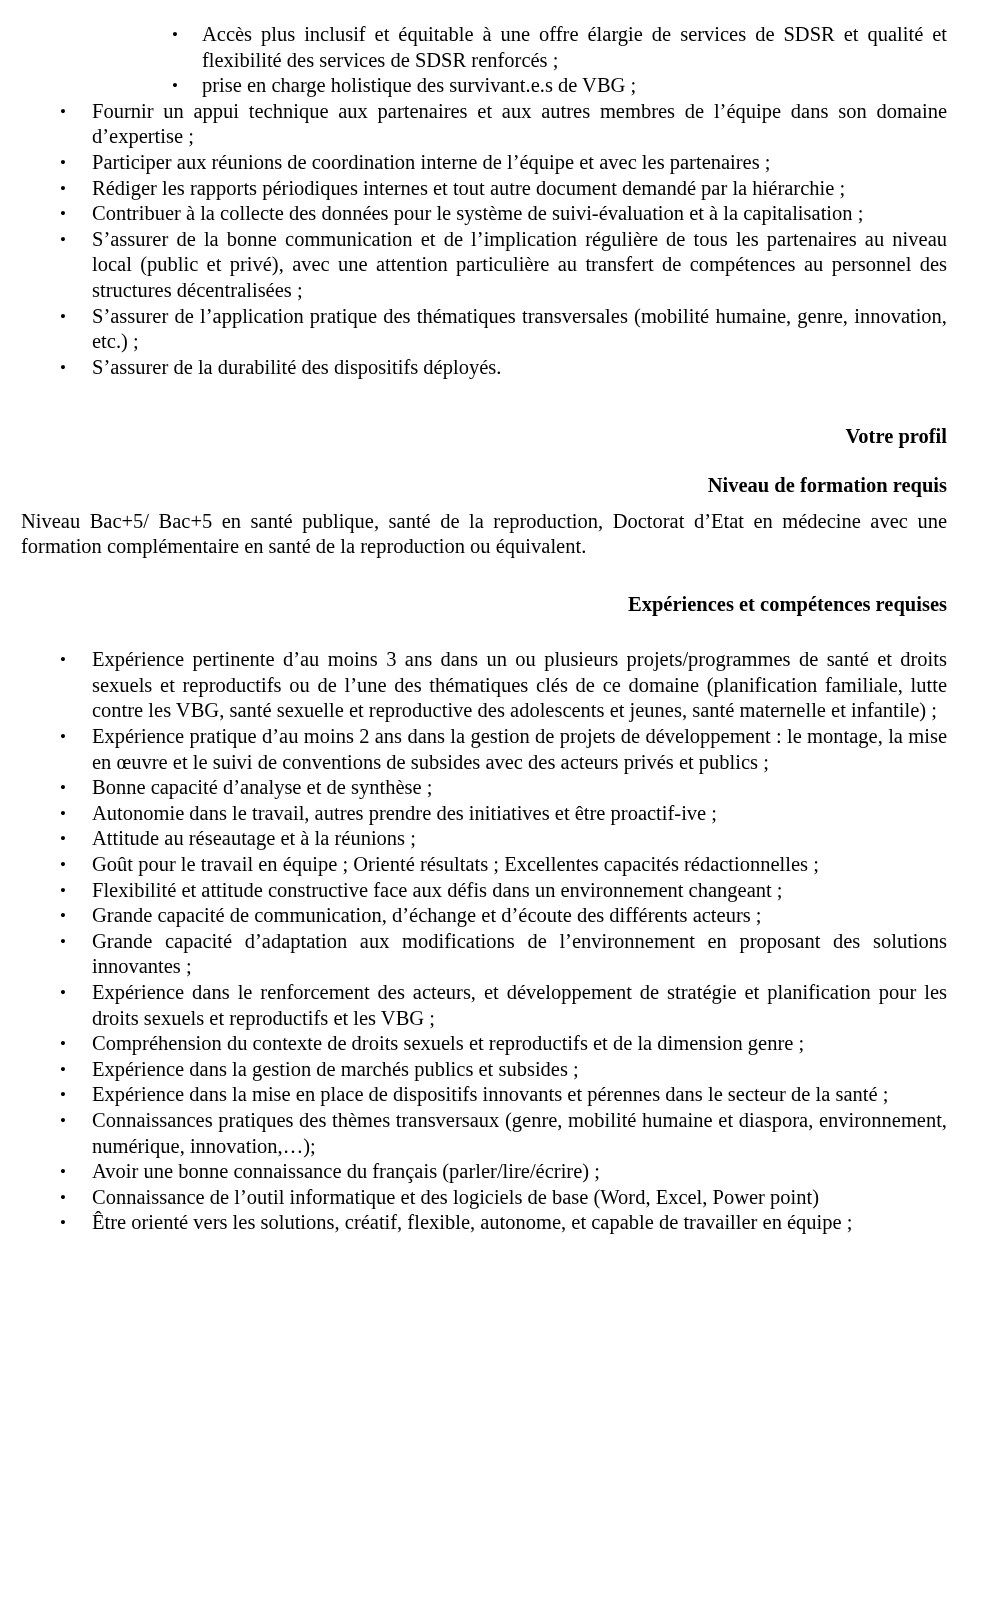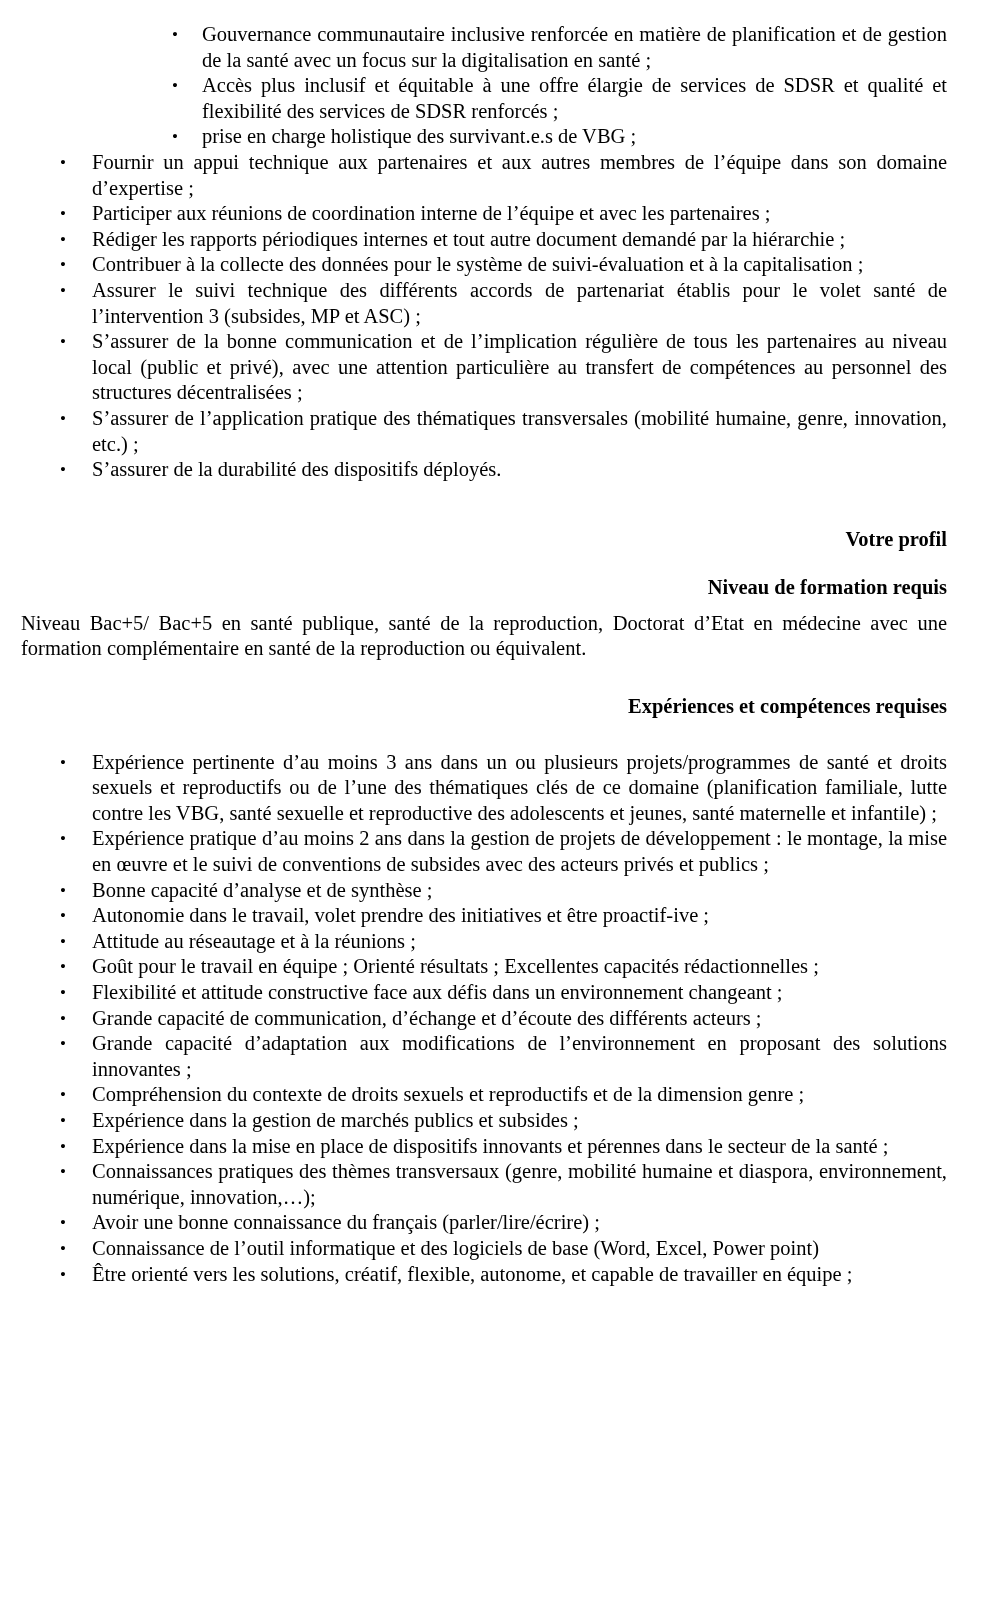--- a/index.html
+++ b/index.html
@@ -96,56 +96,55 @@
 
   .gap-before-exp-list { height: 30px; }
 </style>
 </head>
 <body>
 
 <div class="page">
   <div class="doc-body">
 
     <ul class="bullets level2">
-      <li>Gouvernance communautaire inclusive renforcée en matière de planification et de gestion de la santé avec un focus sur la digitalisation en santé ;</li>
       <li>Accès plus inclusif et équitable à une offre élargie de services de SDSR et qualité et flexibilité des services de SDSR renforcés ;</li>
       <li class="nojustify">prise en charge holistique des survivant.e.s de VBG ;</li>
     </ul>
 
     <ul class="bullets level1">
       <li>Fournir un appui technique aux partenaires et aux autres membres de l’équipe dans son domaine d’expertise ;</li>
       <li class="nojustify">Participer aux réunions de coordination interne de l’équipe et avec les partenaires ;</li>
       <li>Rédiger les rapports périodiques internes et tout autre document demandé par la hiérarchie ;</li>
       <li>Contribuer à la collecte des données pour le système de suivi-évaluation et à la capitalisation ;</li>
-      <li>Assurer le suivi technique des différents accords de partenariat établis pour le volet santé de l’intervention 3 (subsides, MP et ASC) ;</li>
       <li>S’assurer de la bonne communication et de l’implication régulière de tous les partenaires au niveau local (public et privé), avec une attention particulière au transfert de compétences au personnel des structures décentralisées ;</li>
       <li>S’assurer de l’application pratique des thématiques transversales (mobilité humaine, genre, innovation, etc.) ;</li>
       <li class="nojustify">S’assurer de la durabilité des dispositifs déployés.</li>
     </ul>
 
     <h2 class="heading h-votre-profil">Votre profil</h2>
 
     <h3 class="heading h-niveau">Niveau de formation requis</h3>
 
     <p class="para">Niveau Bac+5/ Bac+5 en santé publique, santé de la reproduction,  Doctorat d’Etat en médecine avec une formation complémentaire en santé de la reproduction ou équivalent.</p>
 
     <h3 class="heading h-experiences">Expériences et compétences requises</h3>
 
     <div class="gap-before-exp-list"></div>
 
     <ul class="bullets level1">
       <li>Expérience pertinente d’au moins 3 ans dans un ou plusieurs projets/programmes de santé et droits sexuels et reproductifs ou de l’une des thématiques clés de ce domaine (planification familiale, lutte contre les VBG, santé sexuelle et reproductive des adolescents et jeunes, santé maternelle et infantile) ;</li>
       <li>Expérience pratique d’au moins 2 ans dans la gestion de projets de développement : le montage, la mise en œuvre et le suivi de conventions de subsides avec des acteurs privés et publics ;</li>
       <li class="nojustify">Bonne capacité d’analyse et de synthèse ;</li>
-      <li class="nojustify">Autonomie dans le travail, volet prendre des initiatives et être proactif-ive ;</li>
+      <li class="nojustify">Autonomie dans le travail, autres prendre des initiatives et être proactif-ive ;</li>
       <li class="nojustify">Attitude au réseautage et à la réunions ;</li>
       <li class="nojustify">Goût pour le travail en équipe ; Orienté résultats ; Excellentes capacités rédactionnelles ;</li>
       <li class="nojustify">Flexibilité et attitude constructive face aux défis dans un environnement changeant ;</li>
       <li class="nojustify">Grande capacité de communication, d’échange et d’écoute des différents acteurs ;</li>
       <li>Grande capacité d’adaptation aux modifications de l’environnement en proposant des solutions innovantes ;</li>
+      <li>Expérience dans le renforcement des acteurs, et développement de stratégie et planification pour les droits sexuels et reproductifs et les VBG ;</li>
       <li class="nojustify">Compréhension du contexte de droits sexuels et reproductifs et de la dimension genre ;</li>
       <li class="nojustify">Expérience dans la gestion de marchés publics et subsides ;</li>
       <li>Expérience dans la mise en place de dispositifs innovants et pérennes dans le secteur de la santé ;</li>
       <li>Connaissances pratiques des thèmes transversaux (genre, mobilité humaine et diaspora, environnement, numérique, innovation,…);</li>
       <li class="nojustify">Avoir une bonne connaissance du français (parler/lire/écrire) ;</li>
       <li class="nojustify">Connaissance de l’outil informatique et des logiciels de base (Word, Excel, Power point)</li>
       <li>Être orienté vers les solutions, créatif, flexible, autonome, et capable de travailler en équipe ;</li>
     </ul>
 
   </div>

